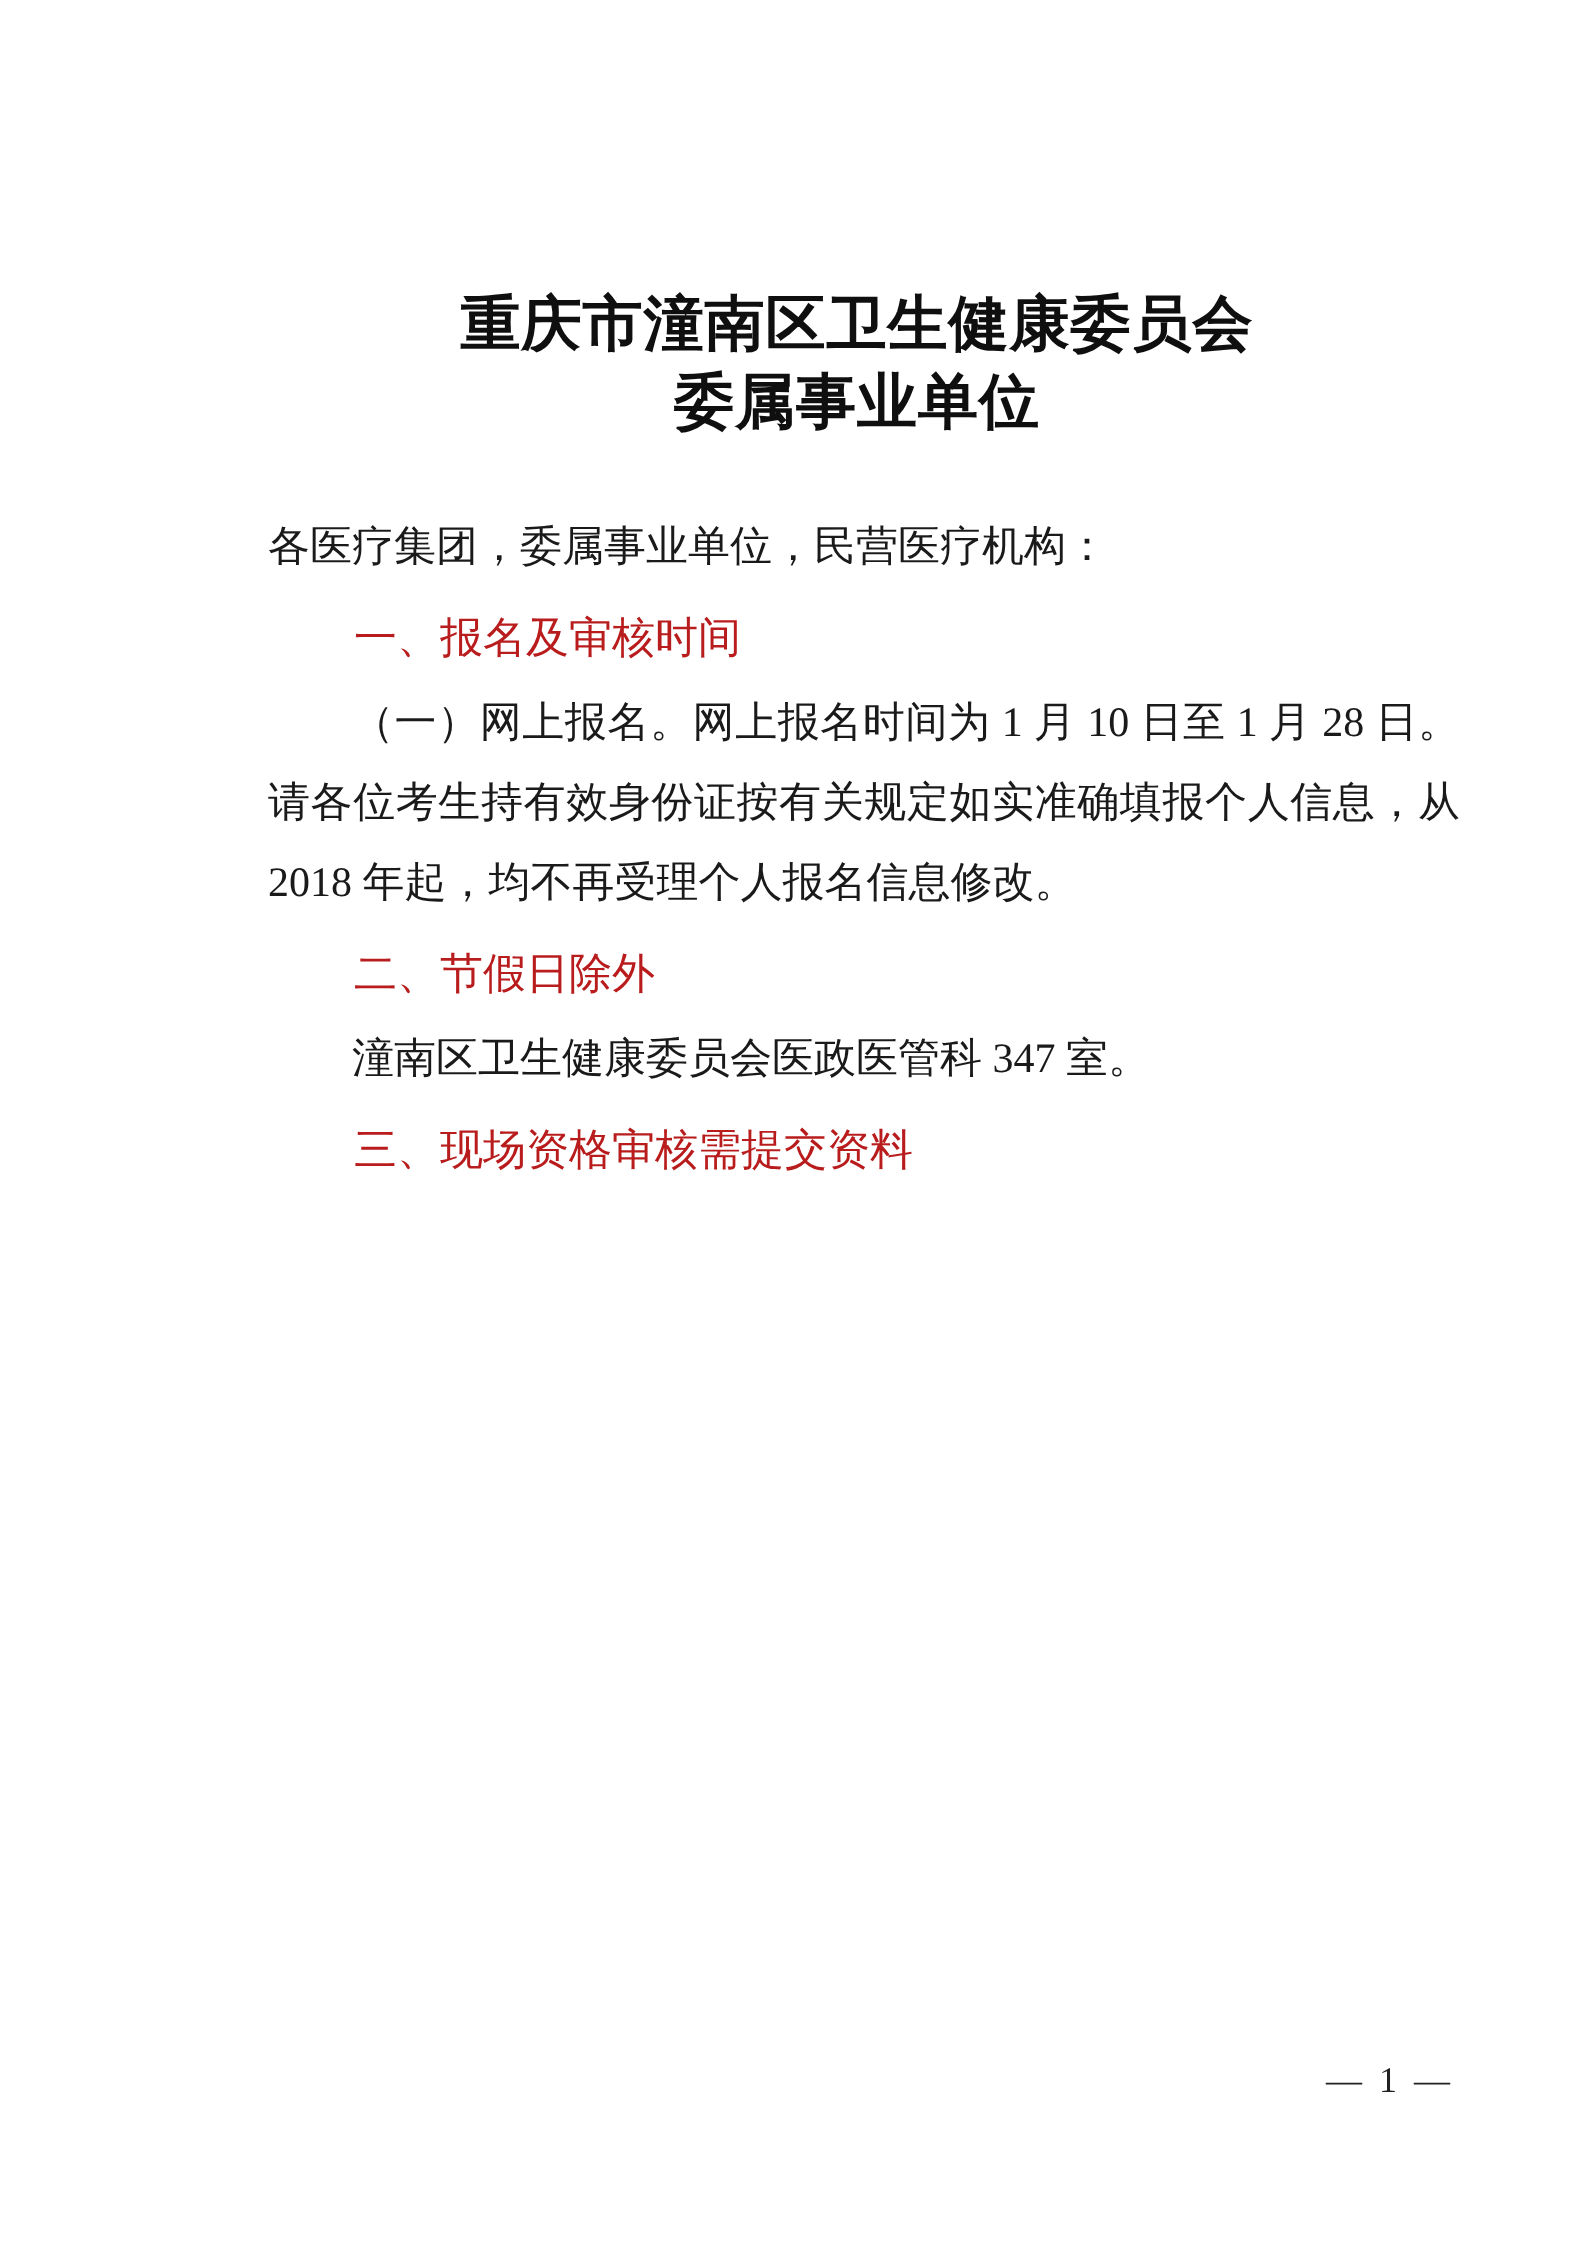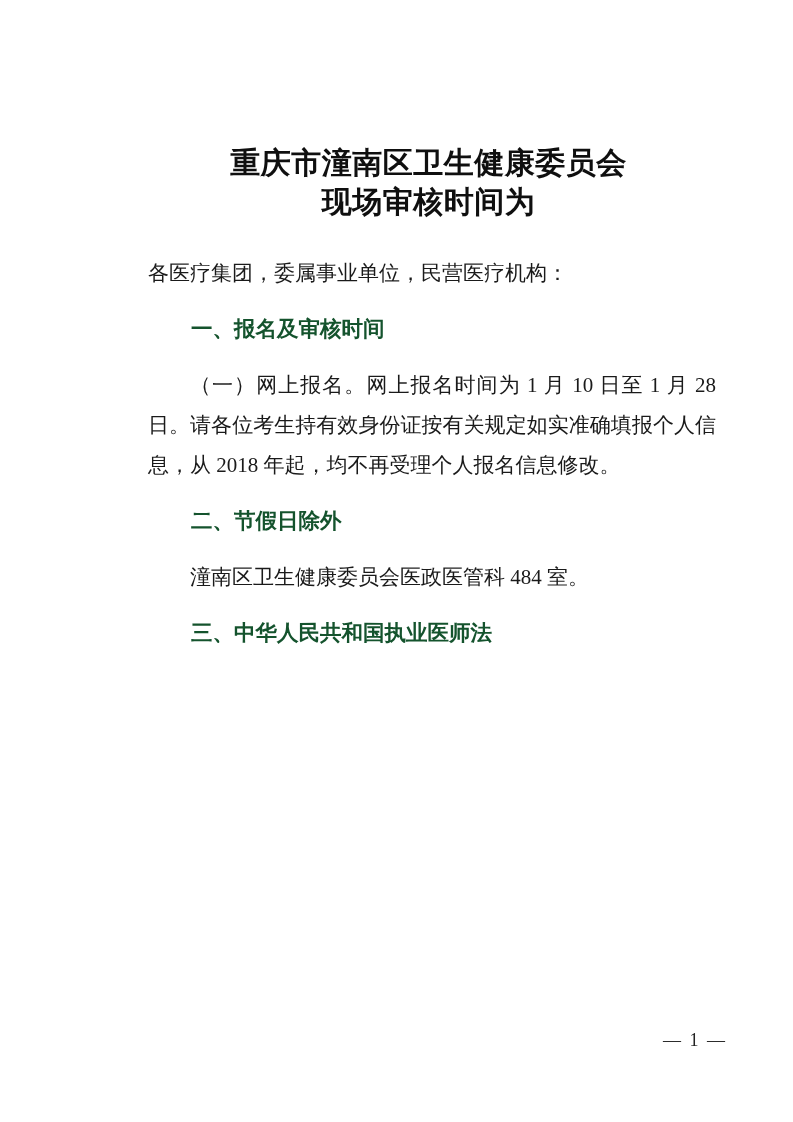--- a/index.html
+++ b/index.html
@@ -28,64 +28,64 @@
     letter-spacing: 0.5px;
   }
   .doc-body {
     margin: 32px 93px 0 100px;
     font-size: 21px;
     line-height: 40px;
     text-align: justify;
     color: #1a1a1a;
   }
   .doc-body p {
-    margin: 16px;
+    margin: 2px;
     padding: 0;
   }
   .salutation {
     text-indent: 0;
   }
   .para {
     text-indent: 2em;
   }
   .heading {
     text-indent: 2em;
     font-family: "Liberation Sans", sans-serif;
-    font-weight: bold;
+    font-weight: normal;
     font-size: 21.5px;
-    color: #14532d;
+    color: #b91c1c;
     margin-top: 6px !important;
   }
   .page-number {
     position: absolute;
     top: 1030px;
     right: 98px;
     font-family: "Liberation Serif", serif;
     font-size: 18px;
     color: #222222;
     letter-spacing: 2px;
   }
 </style>
 </head>
 <body>
 
 <div class="page">
 
   <div class="doc-title">
     <div>重庆市潼南区卫生健康委员会</div>
-    <div>现场审核时间为</div>
+    <div>委属事业单位</div>
   </div>
 
   <div class="doc-body">
     <p class="salutation">各医疗集团，委属事业单位，民营医疗机构：</p>
 
     <p class="heading">一、报名及审核时间</p>
     <p class="para">（一）网上报名。网上报名时间为 1 月 10 日至 1 月 28 日。请各位考生持有效身份证按有关规定如实准确填报个人信息，从 2018 年起，均不再受理个人报名信息修改。</p>
 
     <p class="heading">二、节假日除外</p>
-    <p class="para">潼南区卫生健康委员会医政医管科 484 室。</p>
+    <p class="para">潼南区卫生健康委员会医政医管科 347 室。</p>
 
-    <p class="heading">三、中华人民共和国执业医师法</p>
+    <p class="heading">三、现场资格审核需提交资料</p>
   </div>
 
   <div class="page-number">— 1 —</div>
 
 </div>
 
 </body></html>

